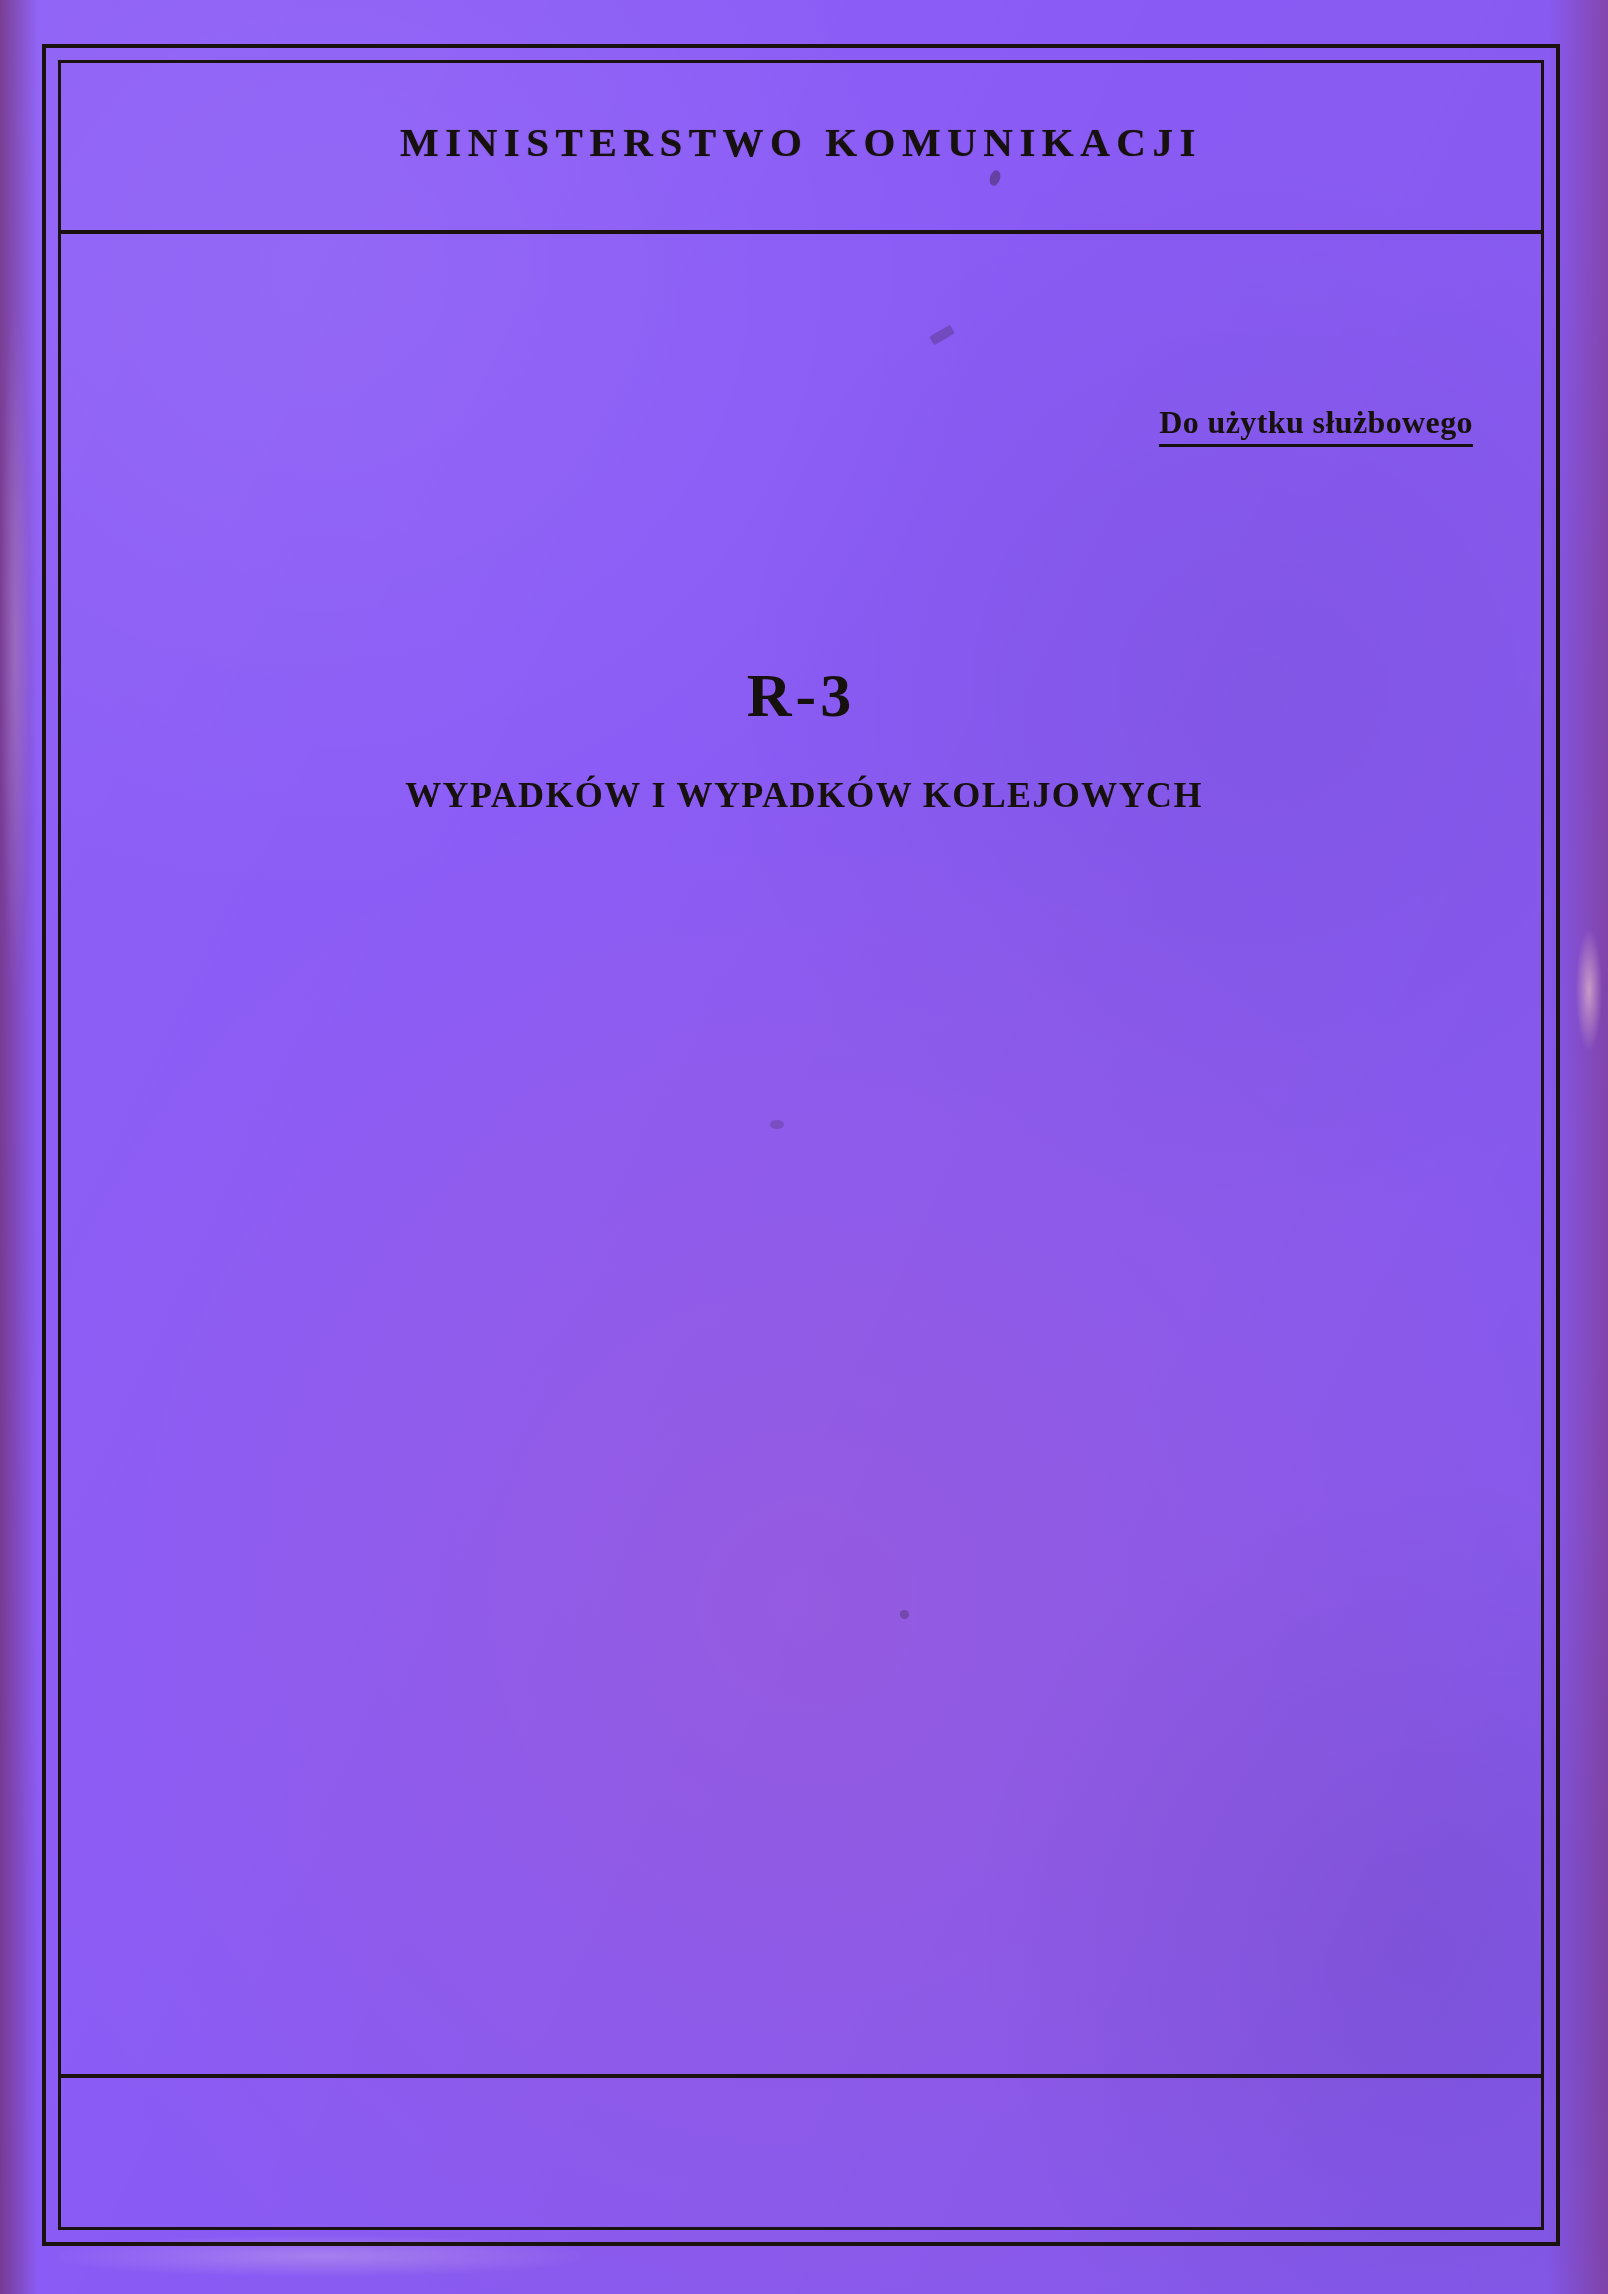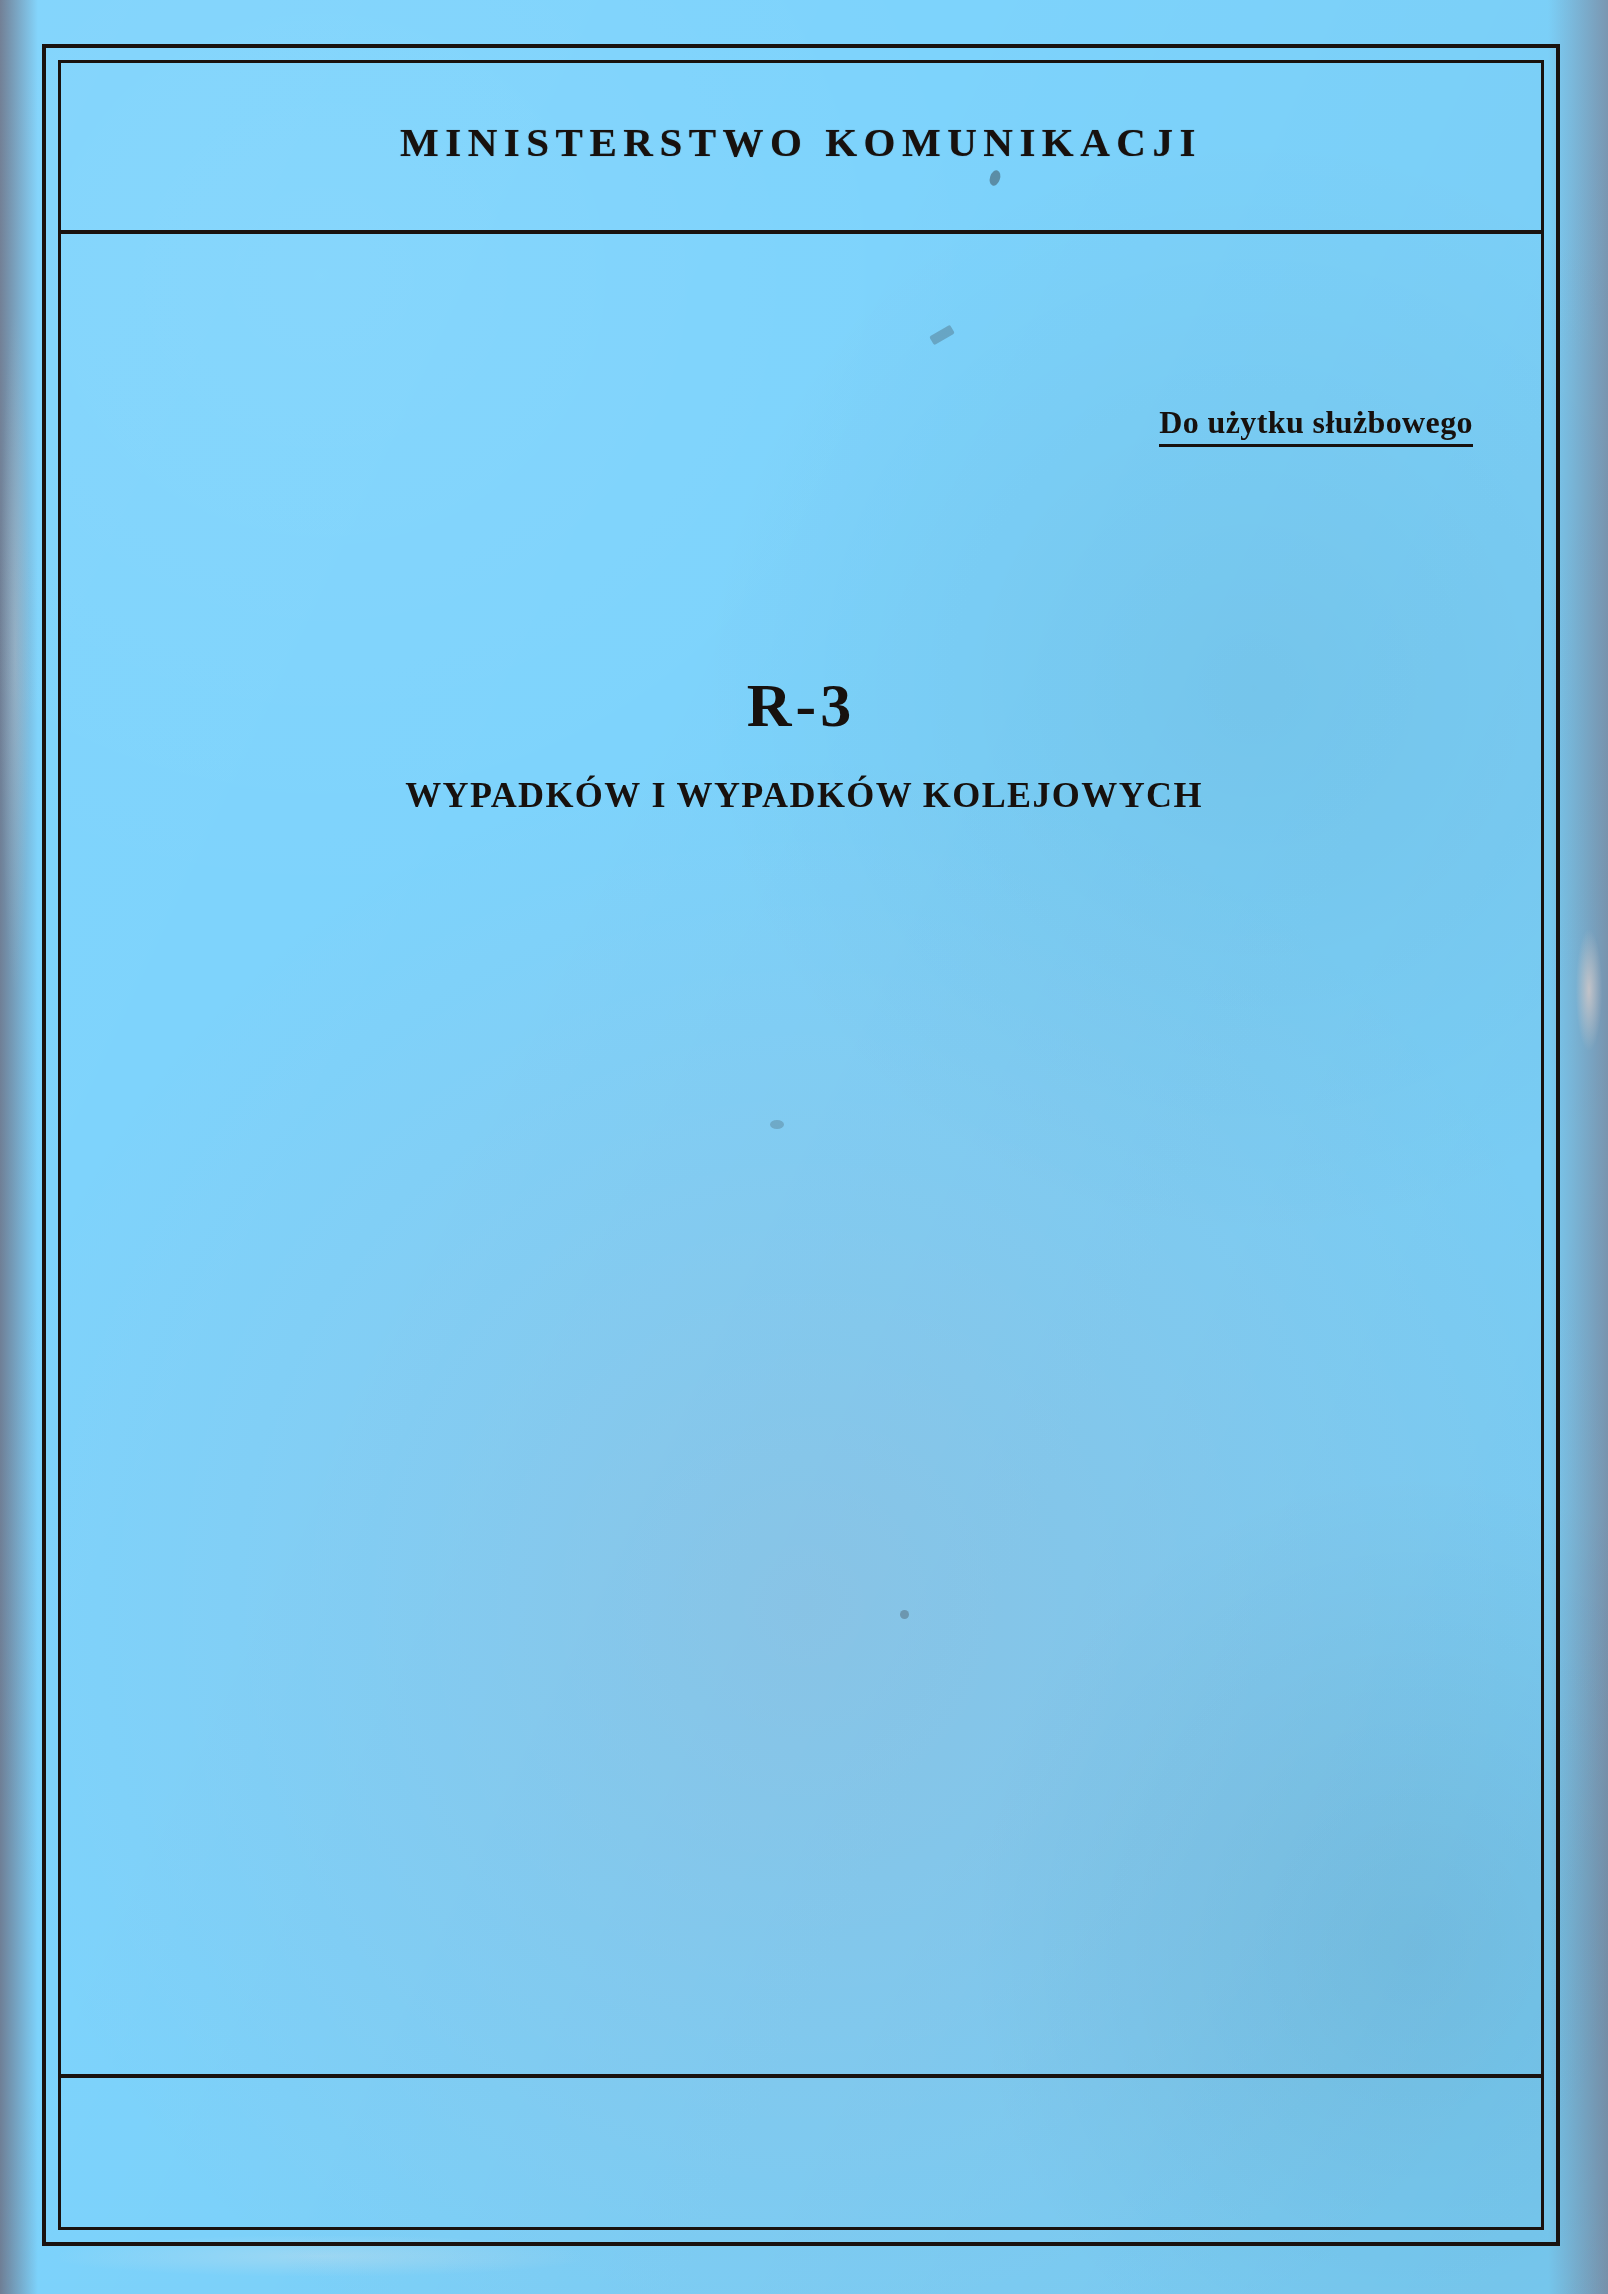--- a/index.html
+++ b/index.html
@@ -12,21 +12,21 @@
     height: 2294px;
     overflow: hidden;
     font-family: "Liberation Serif", serif;
   }
 
   
   .cover {
     position: relative;
     width: 1608px;
     height: 2294px;
-    background: #7dd3fc;
+    background: #8b5cf6;
     overflow: hidden;
   }
 
   
   .paper-grain {
     position: absolute;
     inset: 0;
     background:
       radial-gradient(ellipse 60% 40% at 20% 12%, rgba(255,255,255,0.06), rgba(255,255,255,0) 70%),
       radial-gradient(ellipse 50% 35% at 78% 30%, rgba(0,0,0,0.05), rgba(0,0,0,0) 70%),
@@ -139,21 +139,20 @@
     position: absolute;
     left: 58px;
     right: 64px;
     top: 660px;
     text-align: center;
     font-family: "Liberation Serif", serif;
     font-weight: bold;
     font-size: 62px;
     letter-spacing: 4px;
     color: #17110e;
-    margin-top: 10px;
   }
 
   .title {
     position: absolute;
     left: 120px;
     right: 120px;
     top: 768px;
     text-align: center;
     font-family: "Liberation Serif", serif;
     font-weight: bold;

